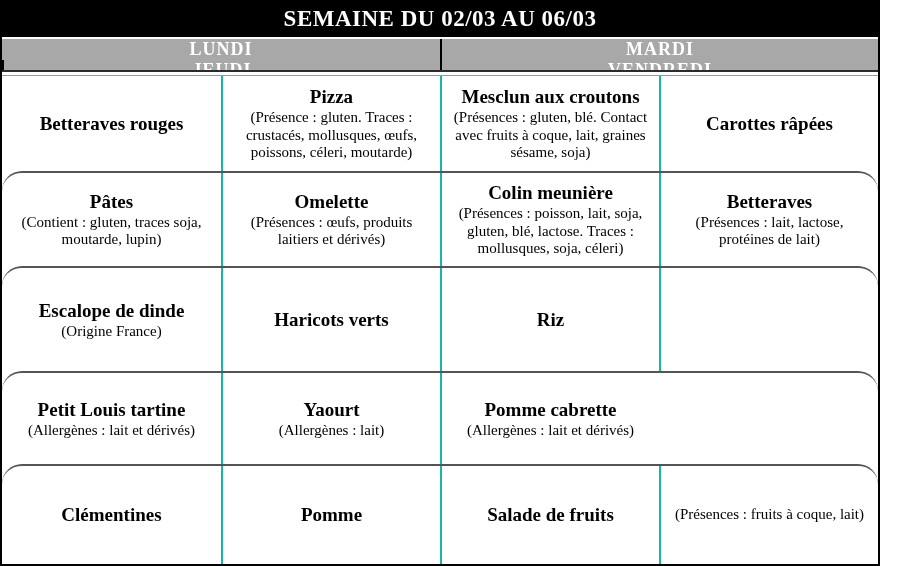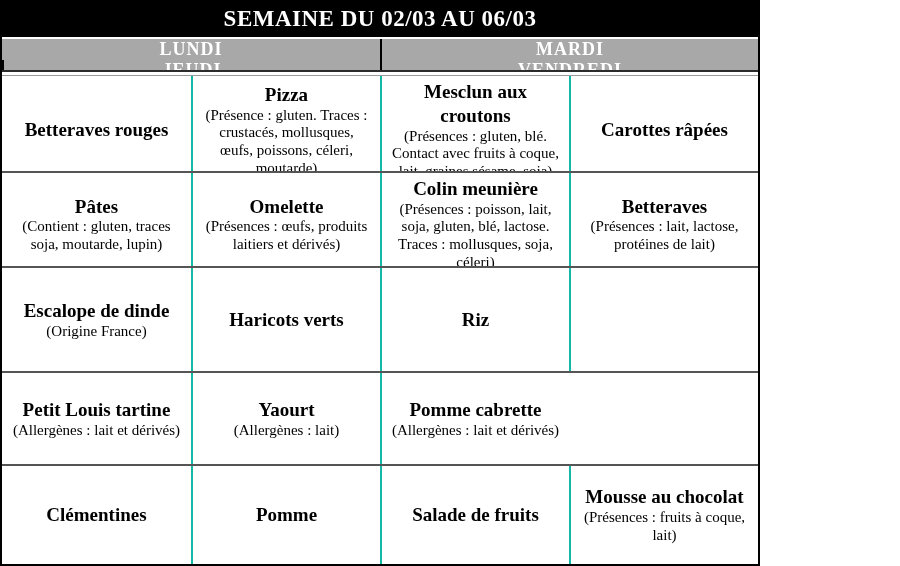--- a/index.html
+++ b/index.html
@@ -2,21 +2,21 @@
 <html><head>
 <meta charset="utf-8">
 <style>
   * { margin: 0; padding: 0; box-sizing: border-box; }
   html, body { background: #ffffff; }
   body {
     font-family: "Liberation Serif", "DejaVu Serif", serif;
     width: 900px; height: 566px; overflow: hidden;
   }
   .menu-table {
-    width: 760px; height: 566px;
+    width: 880px; height: 566px;
     border: 2px solid #000000;
     display: flex; flex-direction: column;
     background: #ffffff;
   }
   .title-bar {
     height: 36px; margin: -1px -1px 0 -1px;
     background: #000000; color: #ffffff;
     display: flex; align-items: center; justify-content: center;
     font-weight: bold; font-size: 23px; letter-spacing: 0.5px;
     flex: 0 0 auto;
@@ -34,21 +34,21 @@
   .day-header-cell + .day-header-cell { border-left: 2px solid #000000; }
   .header-separator {
     flex: 0 0 auto; height: 6px; background: #ffffff;
     border-top: 2px solid #2b2b2b;
     border-bottom: 1px solid #9a9a9a;
   }
   .menu-row {
     display: grid; grid-template-columns: repeat(4, 1fr);
     flex: 0 0 auto; background: #ffffff;
   }
-  .menu-row + .menu-row { border-top: 2px solid #555555; }
+  .menu-row + .menu-row { border-top: 2px solid #555555; border-radius: 20px; }
   .row-1 { height: 95px; }
   .row-2 { height: 95px; }
   .row-3 { height: 105px; }
   .row-4 { height: 93px; }
   .row-5 { flex: 1 1 auto; }
   .menu-cell {
     display: flex; flex-direction: column;
     align-items: center; justify-content: center;
     text-align: center; padding: 4px 9px;
     color: #000000;
@@ -152,18 +152,17 @@
     </div>
     <div class="menu-cell">
       <div class="dish-name">Pomme</div>
       <div class="dish-details"></div>
     </div>
     <div class="menu-cell">
       <div class="dish-name">Salade de fruits</div>
       <div class="dish-details"></div>
     </div>
     <div class="menu-cell">
-      <div class="dish-name">Mousse au chocolat</div>
       <div class="dish-details">(Présences : fruits à coque, lait)</div>
     </div>
   </div>
 
 </div>
 
 </body></html>

